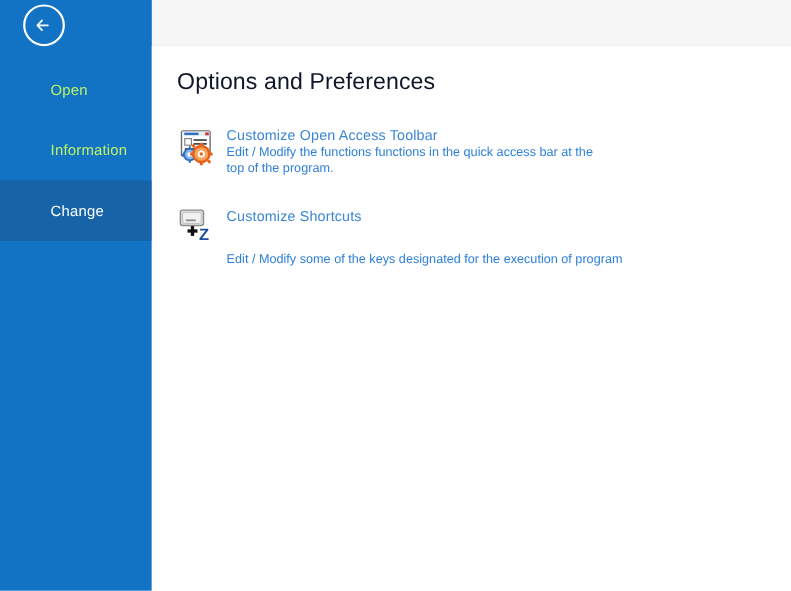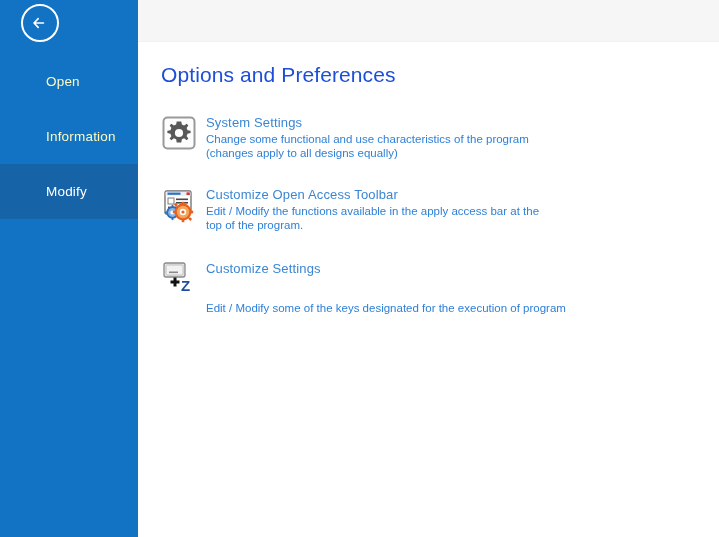--- a/index.html
+++ b/index.html
@@ -63,21 +63,21 @@
     width: 138px;
   }
   .nav-item {
     position: relative;
     height: 55px;
     display: flex;
     align-items: center;
     cursor: pointer;
   }
   .nav-item .nav-label {
-    color: #fef9c3;
+    color: #bef264;
     font-size: 13.5px;
     letter-spacing: 0.2px;
     padding-left: 46px;
     line-height: 1;
   }
   .nav-item.selected {
     background: #1663a8;
   }
   .nav-item.selected .nav-label {
     color: #ffffff;
@@ -89,21 +89,21 @@
     top: 42px;
     width: 581px;
     height: 495px;
     background: #ffffff;
   }
   .page-title {
     position: absolute;
     left: 23px;
     top: 21px;
     font-size: 21px;
-    color: #1d4ed8;
+    color: #0f172a;
     font-weight: 400;
     letter-spacing: 0.1px;
     white-space: nowrap;
   }
   .options-list {
     position: absolute;
     left: 22px;
     top: 72px;
     width: 545px;
   }
@@ -162,51 +162,31 @@
     </div>
 
     <div class="nav">
       <div class="nav-item">
         <span class="nav-label">Open</span>
       </div>
       <div class="nav-item">
         <span class="nav-label">Information</span>
       </div>
       <div class="nav-item selected">
-        <span class="nav-label">Modify</span>
+        <span class="nav-label">Change</span>
       </div>
     </div>
   </div>
 
   <div class="content">
 
     <div class="page-title">Options and Preferences</div>
 
     <div class="options-list">
 
-      <div class="option-row row-1">
-        <div class="option-icon">
-          <svg width="38" height="38" viewBox="0 0 38 38">
-            <rect x="3.5" y="3.5" width="31" height="31" rx="4" ry="4" fill="#fdfdfd" stroke="#9a9a9a" stroke-width="2"></rect>
-            <g fill="#585858">
-              <path d="M19 7.5 l2.3 0 0.55 3.1 a8.2 8.2 0 0 1 2.25 0.95 l2.6 -1.8 1.65 1.65 -1.8 2.6
-                       a8.2 8.2 0 0 1 0.95 2.25 l3.1 0.55 0 2.3 -3.1 0.55 a8.2 8.2 0 0 1 -0.95 2.25
-                       l1.8 2.6 -1.65 1.65 -2.6 -1.8 a8.2 8.2 0 0 1 -2.25 0.95 l-0.55 3.1 -2.3 0
-                       -2.3 0 -0.55 -3.1 a8.2 8.2 0 0 1 -2.25 -0.95 l-2.6 1.8 -1.65 -1.65 1.8 -2.6
-                       a8.2 8.2 0 0 1 -0.95 -2.25 l-3.1 -0.55 0 -2.3 3.1 -0.55 a8.2 8.2 0 0 1 0.95 -2.25
-                       l-1.8 -2.6 1.65 -1.65 2.6 1.8 a8.2 8.2 0 0 1 2.25 -0.95 l0.55 -3.1 2.3 0 z"></path>
-            </g>
-            <circle cx="19" cy="19" r="4.1" fill="#fdfdfd"></circle>
-          </svg>
-        </div>
-        <div class="option-text">
-          <div class="option-heading">System Settings</div>
-          <div class="option-desc">Change some functional and use characteristics of the program (changes apply to all designs equally)</div>
-        </div>
-      </div>
 
       <div class="option-row row-2">
         <div class="option-icon">
           <svg width="38" height="38" viewBox="0 0 38 38">
 
             <rect x="5" y="5" width="26" height="23" rx="1.5" fill="#ffffff" stroke="#6d6d6d" stroke-width="1.3"></rect>
             <rect x="5.7" y="5.7" width="24.6" height="4" fill="#e8eef7"></rect>
             <rect x="7.5" y="6.6" width="13" height="2.2" fill="#2f6fc0"></rect>
             <rect x="26.5" y="6.4" width="3.3" height="2.6" fill="#d0362f"></rect>
             <rect x="8" y="12" width="6" height="6" fill="#ffffff" stroke="#7d7d7d" stroke-width="1"></rect>
@@ -238,41 +218,41 @@
                 <rect x="-10.2" y="-1.3" width="3.2" height="2.6"></rect>
                 <rect x="7" y="-1.3" width="3.2" height="2.6"></rect>
                 <rect x="-8.6" y="-8.6" width="3" height="2.6" transform="rotate(45 -7.1 -7.3)"></rect>
                 <rect x="5.6" y="5.6" width="3" height="2.6" transform="rotate(45 7.1 6.9)"></rect>
               </g>
             </g>
           </svg>
         </div>
         <div class="option-text">
           <div class="option-heading">Customize Open Access Toolbar</div>
-          <div class="option-desc">Edit / Modify the functions available in the apply access bar at the top of the program.</div>
+          <div class="option-desc">Edit / Modify the functions functions in the quick access bar at the top of the program.</div>
         </div>
       </div>
 
       <div class="option-row row-3">
         <div class="option-icon">
           <svg width="38" height="38" viewBox="0 0 38 38">
 
             <rect x="4" y="5" width="21" height="14" rx="2" fill="#e4e4e4" stroke="#8a8a8a" stroke-width="1.3"></rect>
             <rect x="6" y="7" width="17" height="10" rx="1.5" fill="#f2f2f2" stroke="#b5b5b5" stroke-width="0.8"></rect>
             <rect x="9" y="13.5" width="9" height="1.6" fill="#8a8a8a"></rect>
 
             <g fill="#111111">
               <rect x="13.5" y="19.5" width="3" height="9"></rect>
               <rect x="10.5" y="22.5" width="9" height="3"></rect>
             </g>
 
             <text x="21" y="32.5" font-family="'Liberation Sans', sans-serif" font-size="15" font-weight="bold" fill="#1d4f9e">Z</text>
           </svg>
         </div>
         <div class="option-text">
-          <div class="option-heading">Customize Settings</div>
+          <div class="option-heading">Customize Shortcuts</div>
           <div class="option-desc">Edit / Modify some of the keys designated for the execution of program</div>
         </div>
       </div>
 
     </div>
   </div>
 </div>
 
 </body></html>

